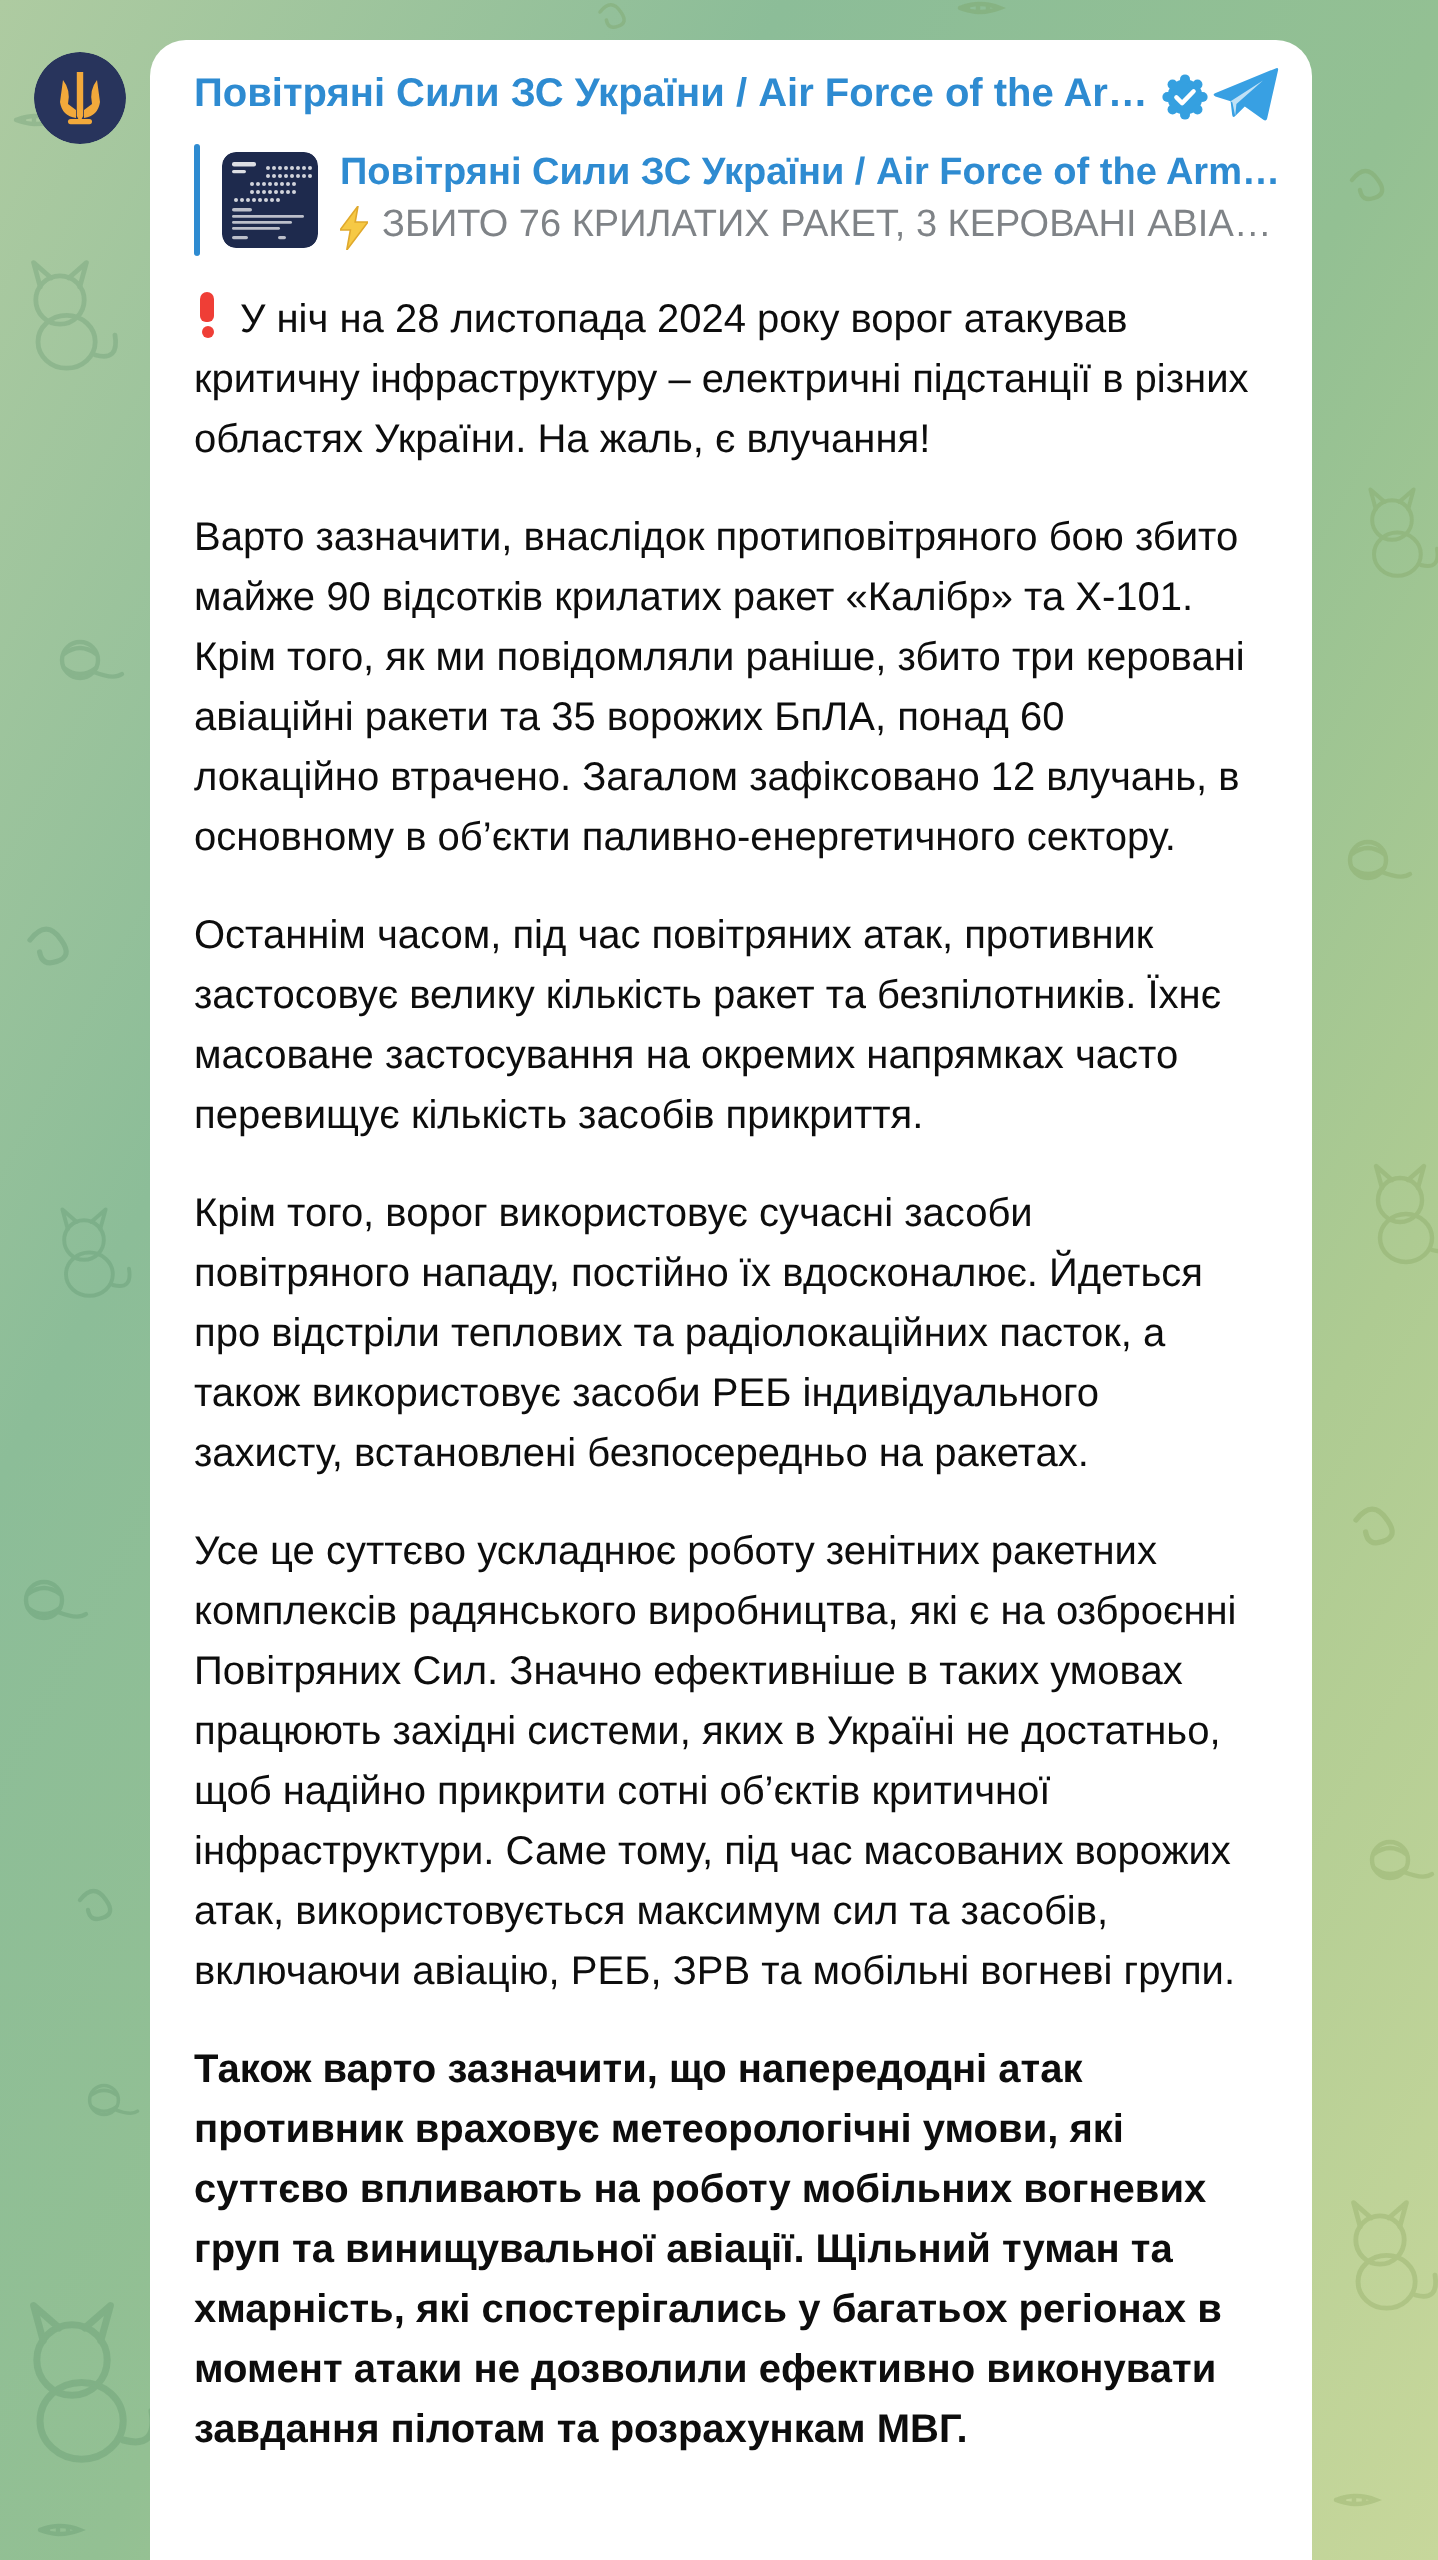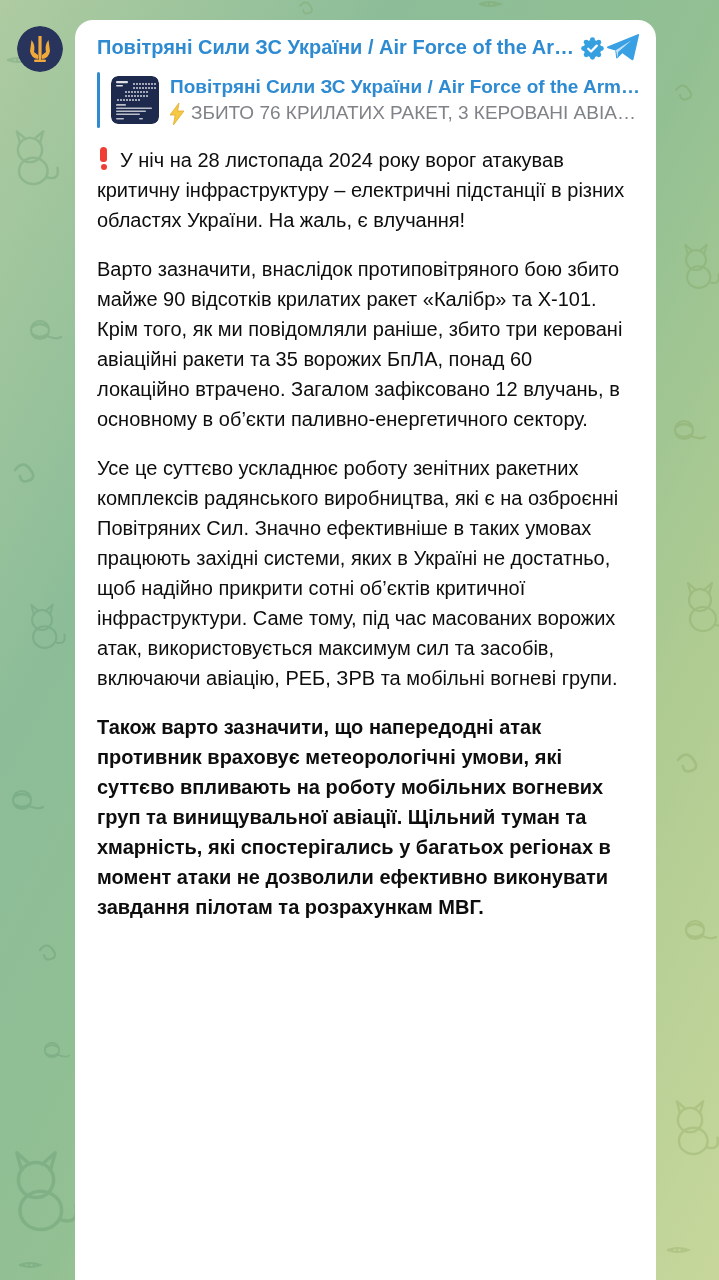--- a/index.html
+++ b/index.html
@@ -182,18 +182,20 @@
             <polygon points="9,0 0,12 5.2,12 3.4,22 14,8 7.6,8" fill="#f6c945" stroke="#e0a92c" stroke-width="0.8"></polygon>
           </svg>
           <span class="snip">ЗБИТО 76 КРИЛАТИХ РАКЕТ, 3 КЕРОВАНІ АВІАЦІЙ…</span>
         </div>
       </div>
     </div>
 
     <div class="body-text">
       <p><span class="excl"></span><span>У ніч на 28 листопада 2024 року ворог атакував критичну інфраструктуру – електричні підстанції в різних областях України. На жаль, є влучання!</span></p>
       <p>Варто зазначити, внаслідок протиповітряного бою збито майже 90 відсотків крилатих ракет «Калібр» та Х-101. Крім того, як ми повідомляли раніше, збито три керовані авіаційні ракети та 35 ворожих БпЛА, понад 60 локаційно втрачено. Загалом зафіксовано 12 влучань, в основному в об’єкти паливно-енергетичного сектору.</p>
+      <p>Останнім часом, під час повітряних атак, противник застосовує велику кількість ракет та безпілотників. Їхнє масоване застосування на окремих напрямках часто перевищує кількість засобів прикриття.</p>
+      <p>Крім того, ворог використовує сучасні засоби повітряного нападу, постійно їх вдосконалює. Йдеться про відстріли теплових та радіолокаційних пасток, а також використовує засоби РЕБ індивідуального захисту, встановлені безпосередньо на ракетах.</p>
       <p>Усе це суттєво ускладнює роботу зенітних ракетних комплексів радянського виробництва, які є на озброєнні Повітряних Сил. Значно ефективніше в таких умовах працюють західні системи, яких в Україні не достатньо, щоб надійно прикрити сотні об’єктів критичної інфраструктури. Саме тому, під час масованих ворожих атак, використовується максимум сил та засобів, включаючи авіацію, РЕБ, ЗРВ та мобільні вогневі групи.</p>
       <p>Також варто зазначити, що напередодні атак противник враховує метеорологічні умови, які суттєво впливають на роботу мобільних вогневих груп та винищувальної авіації. Щільний туман та хмарність, які спостерігались у багатьох регіонах в момент атаки не дозволили ефективно виконувати завдання пілотам та розрахункам МВГ.</p>
     </div>
 
   </div>
 </div>
 
 </body></html>

